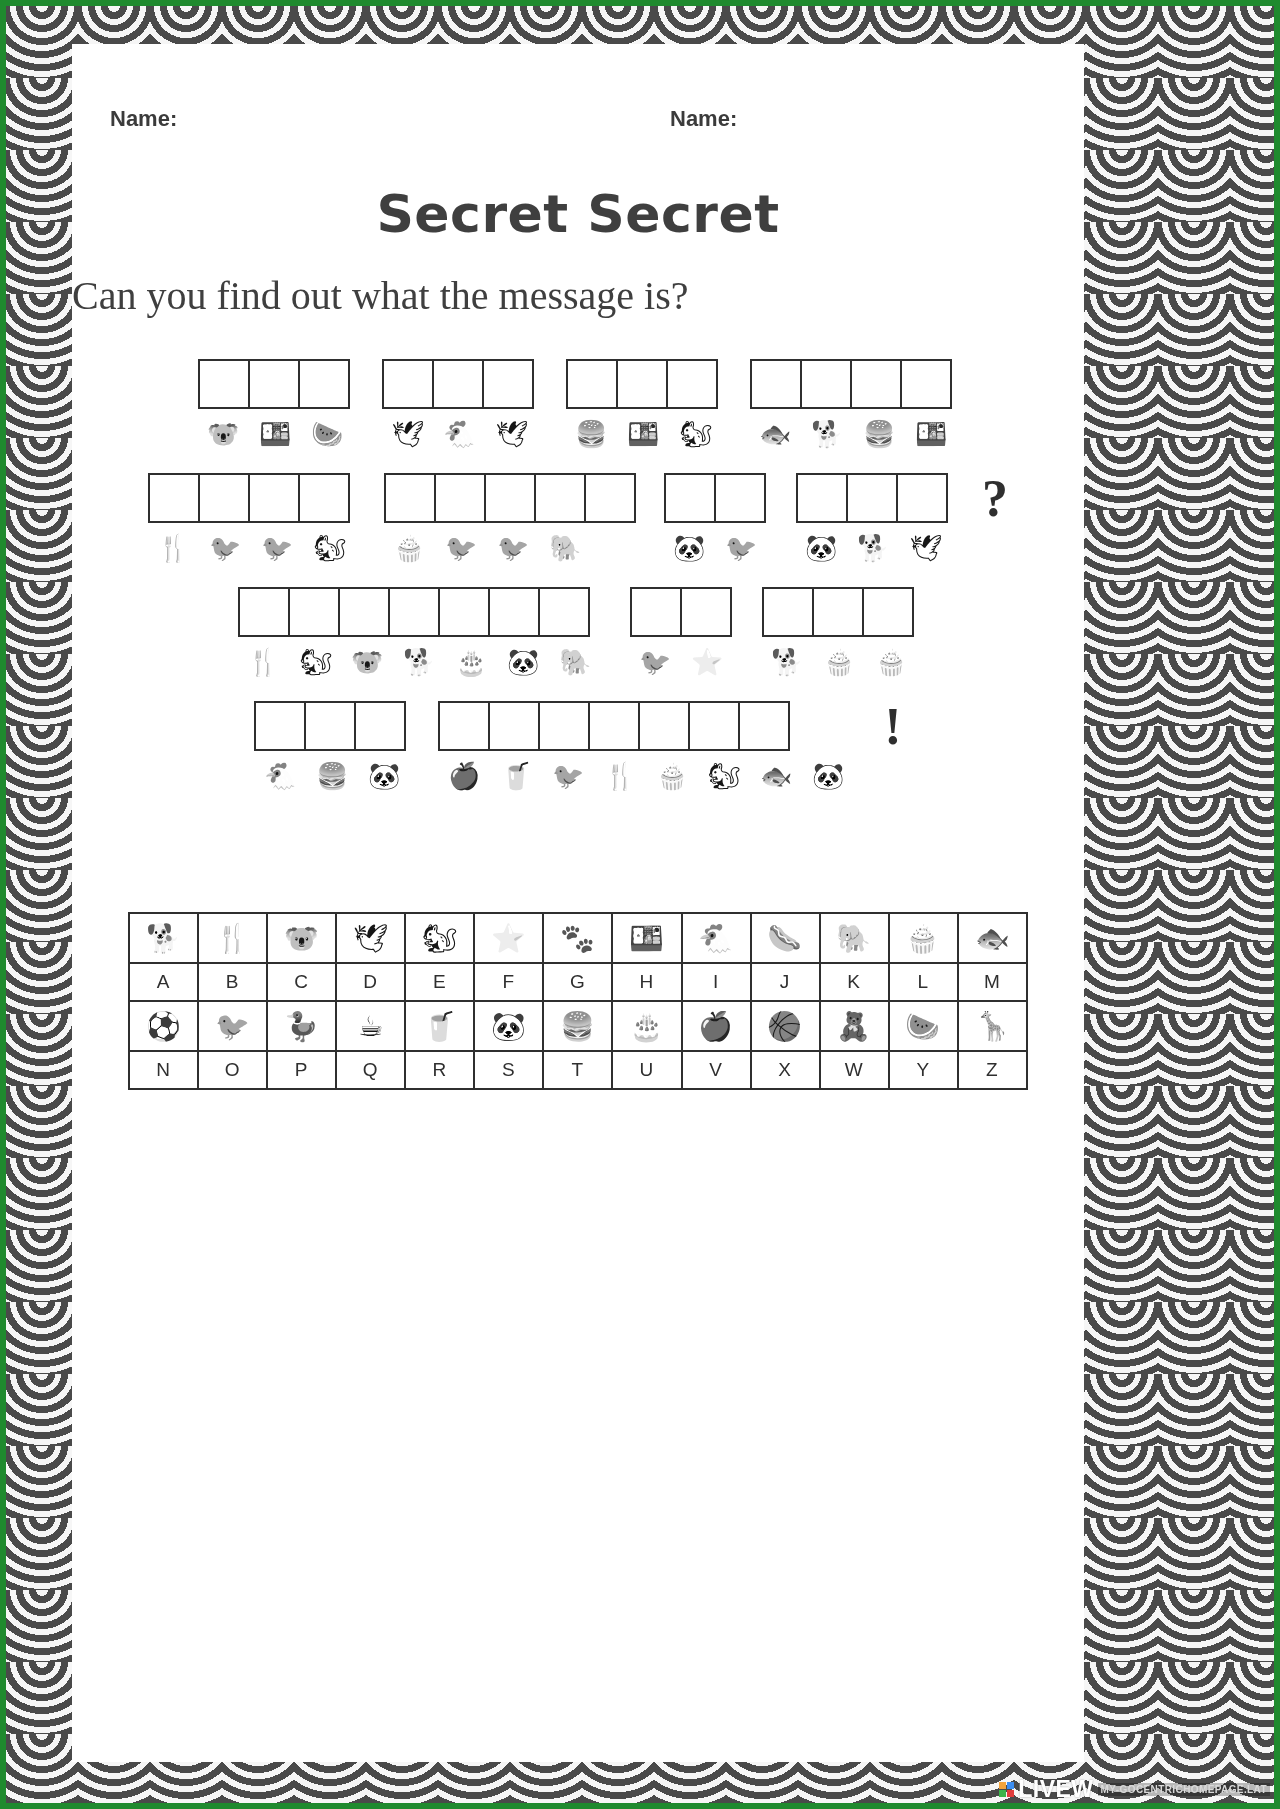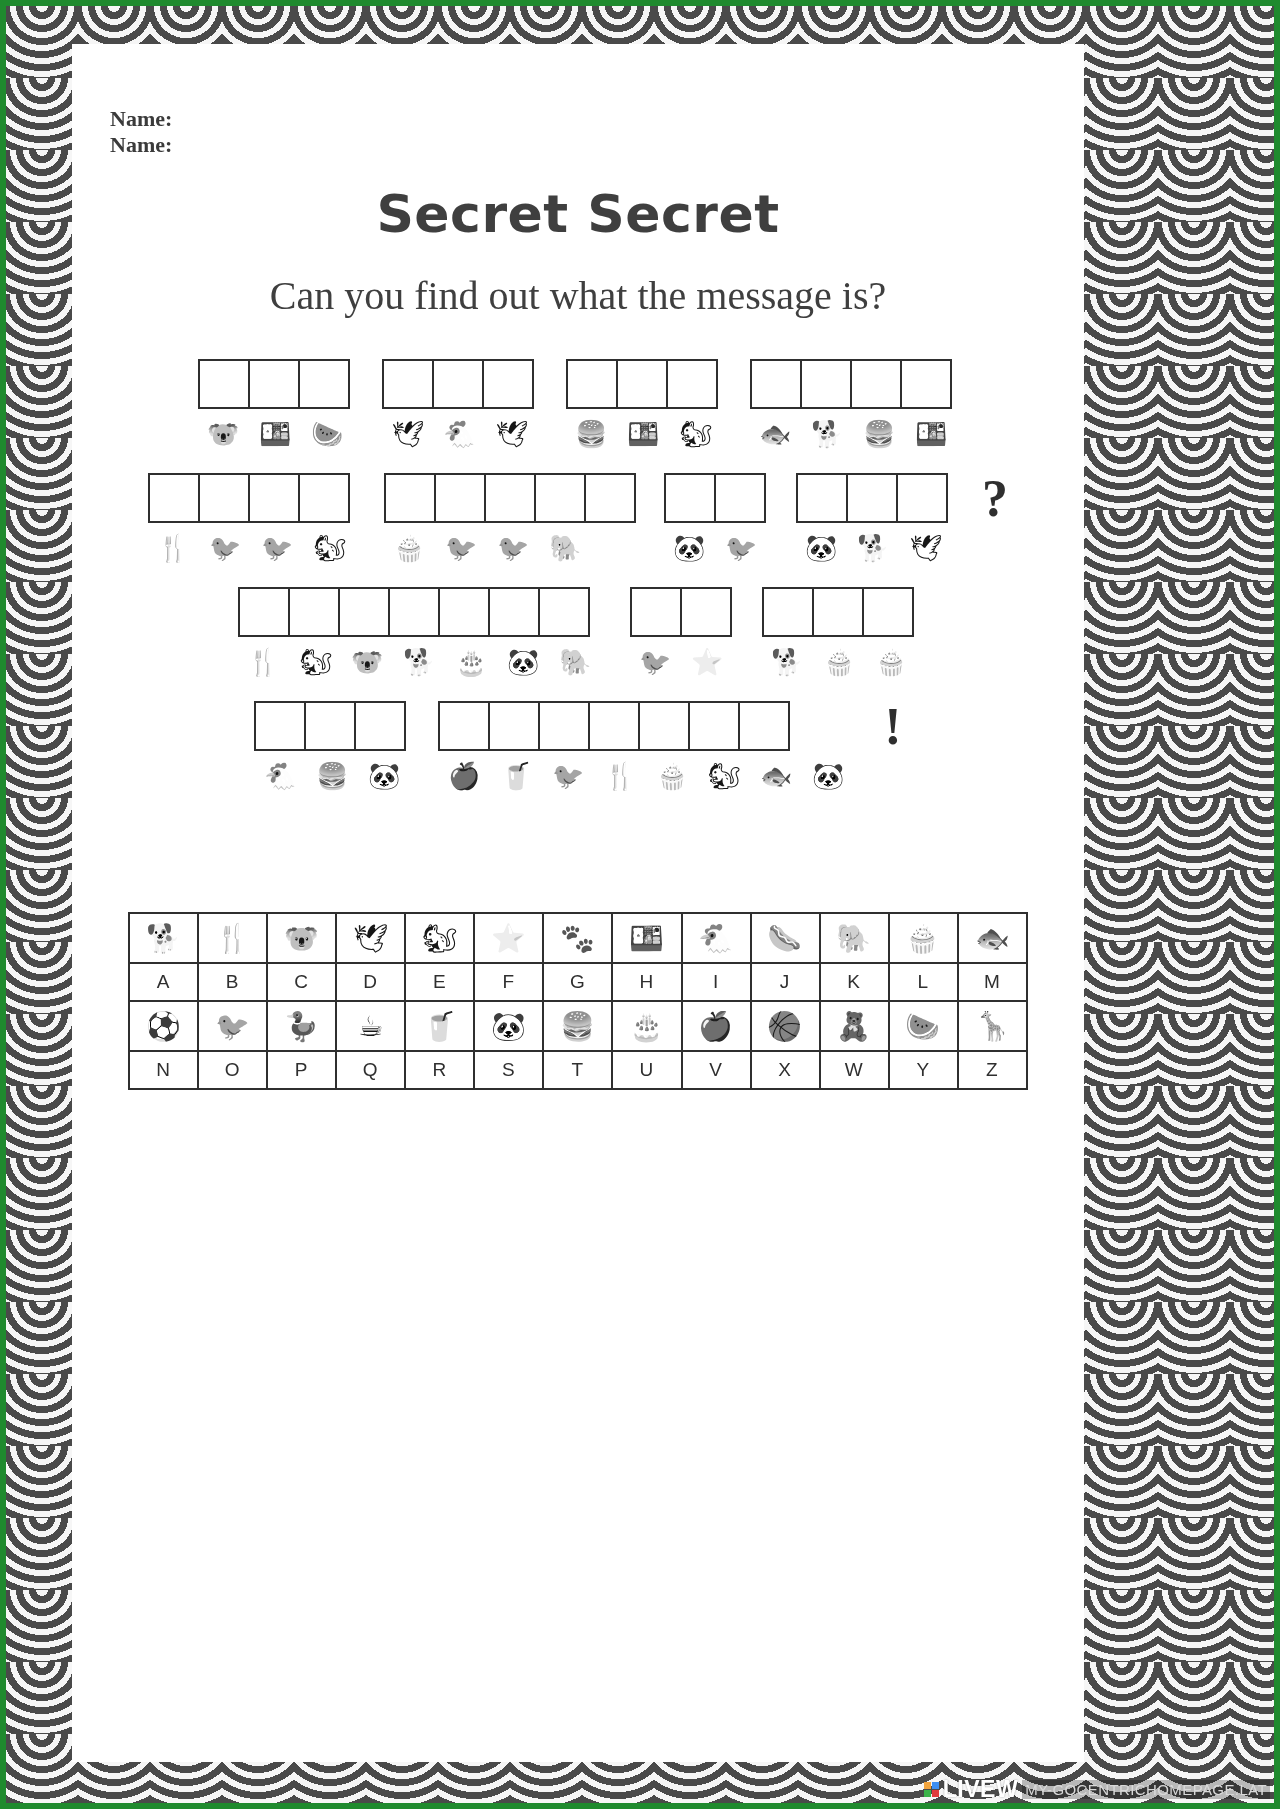--- a/index.html
+++ b/index.html
@@ -54,45 +54,43 @@
     box-sizing: border-box;
     overflow: hidden;
   }
 
   
   .name-date-row {
     position: absolute;
     left: 38px; top: 62px;
     width: 940px;
     display: flex;
-    font-family: Liberation Serif, serif;
+    font-family: Liberation Sans, sans-serif;
     font-weight: bold;
     font-size: 22px;
     color: #3b3b3b;
-    flex-direction: column;
   }
   .name-label { width: 560px; }
   .date-label { }
 
   .title {
     position: absolute;
     left: 0; top: 140px;
     width: 1012px;
     text-align: center;
     font-family: "DejaVu Sans", sans-serif;
     font-weight: bold;
     font-size: 52px;
     letter-spacing: 0.5px;
     color: #3f3f3f;
   }
   .subtitle {
     position: absolute;
     left: 0; top: 228px;
     width: 1012px;
-    text-align: center;
     font-family: "Liberation Serif", serif;
     font-size: 40px;
     color: #3f3f3f;
   }
 
   
   .puzzle {
     position: absolute;
     left: 0; top: 315px;
     width: 1012px;
@@ -189,25 +187,26 @@
   }
   .wm-squares i { display: block; width: 7px; height: 7px; }
   .wm-text {
     font-size: 23px;
     font-weight: bold;
     color: #ffffff;
     letter-spacing: 0.5px;
     text-shadow: 0 0 2px rgba(0,0,0,0.35);
   }
   .wm-url {
-    font-size: 15px;
+    font-size: 10px;
     color: #d9d9d9;
     letter-spacing: 0.4px;
     background: rgba(0,0,0,0.25);
     padding: 1px 3px;
+    font-weight: bold;
   }
 </style>
 </head>
 <body>
 
 <div class="page-outer">
   <div class="border-band"></div>
 
   <div class="sheet">
 

